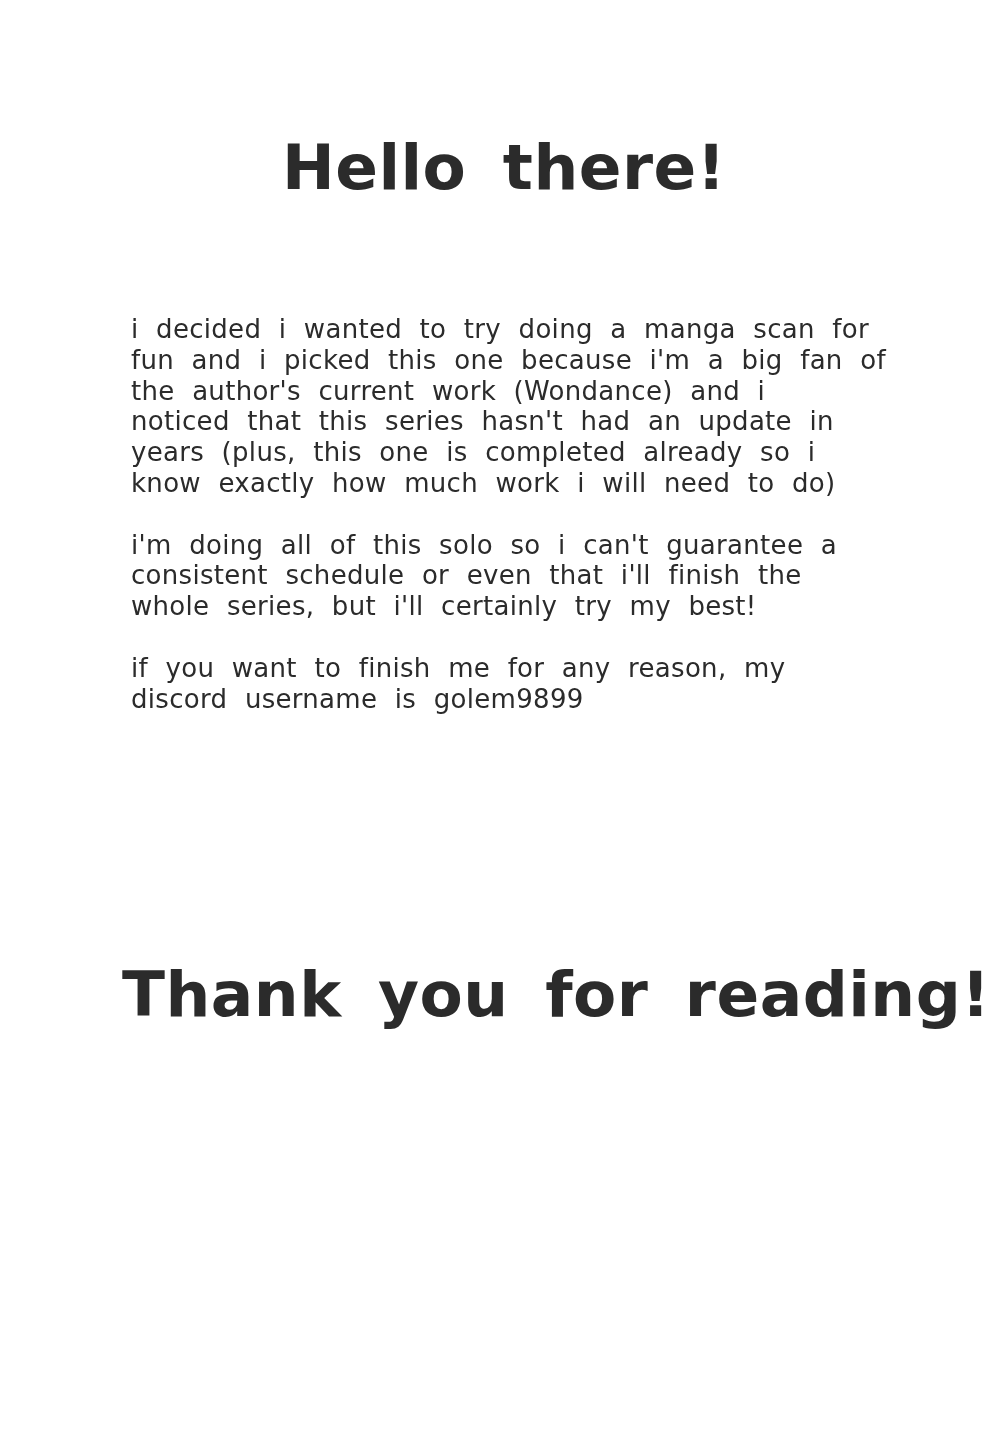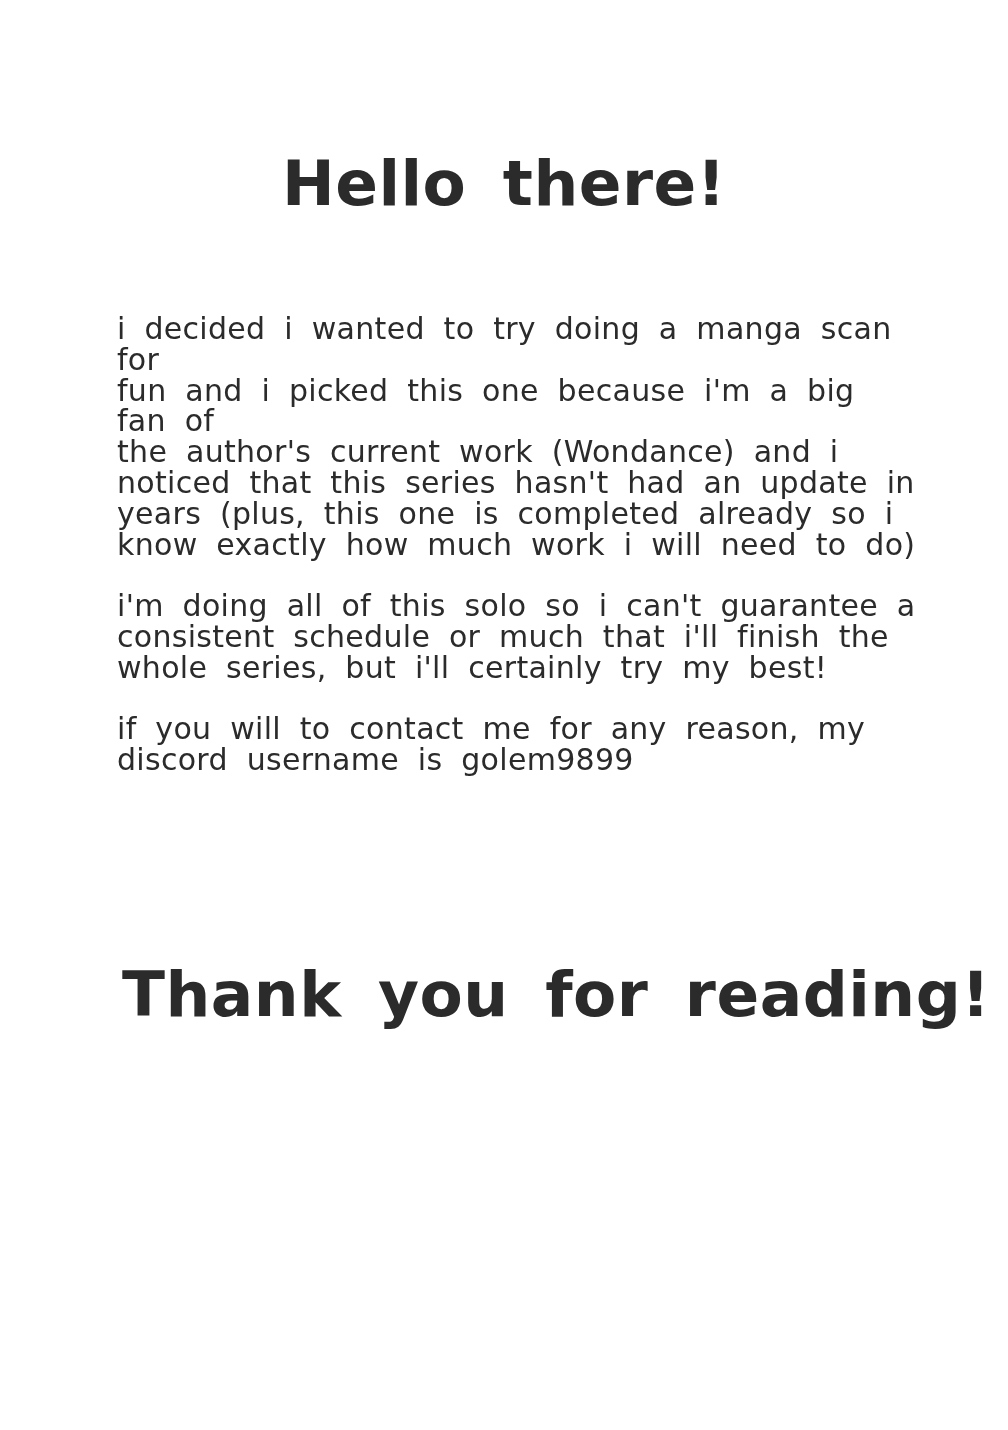--- a/index.html
+++ b/index.html
@@ -11,37 +11,37 @@
     position: relative;
     width: 1008px;
     height: 1430px;
     background: #ffffff;
     overflow: hidden;
     font-family: "DejaVu Sans", sans-serif;
     color: #2b2b2b;
   }
   .title {
     position: absolute;
-    top: 152px;
+    top: 136px;
     left: 0;
     width: 100%;
     margin: 0;
     text-align: center;
     font-size: 63px;
     font-weight: bold;
     line-height: 1;
     letter-spacing: 0.5px;
     word-spacing: 14px;
   }
   .body-text {
     position: absolute;
     top: 314px;
-    left: 117px;
+    left: 131px;
     width: 800px;
-    font-size: 30px;
+    font-size: 26px;
     line-height: 30.8px;
     letter-spacing: 0.3px;
     word-spacing: 9px;
   }
   .body-text p {
     margin: 0 0 30.8px 0;
     white-space: pre-line;
   }
   .closing {
     position: absolute;
@@ -64,21 +64,21 @@
   <h1 class="title">Hello there!</h1>
 
   <div class="body-text">
     <p>i decided i wanted to try doing a manga scan for
 fun and i picked this one because i'm a big fan of
 the author's current work (Wondance) and i
 noticed that this series hasn't had an update in
 years (plus, this one is completed already so i
 know exactly how much work i will need to do)</p>
     <p>i'm doing all of this solo so i can't guarantee a
-consistent schedule or much that i'll finish the
+consistent schedule or even that i'll finish the
 whole series, but i'll certainly try my best!</p>
-    <p>if you will to contact me for any reason, my
+    <p>if you want to finish me for any reason, my
 discord username is golem9899</p>
   </div>
 
   <h2 class="closing">Thank you for reading!</h2>
 
 </div>
 
 </body></html>

